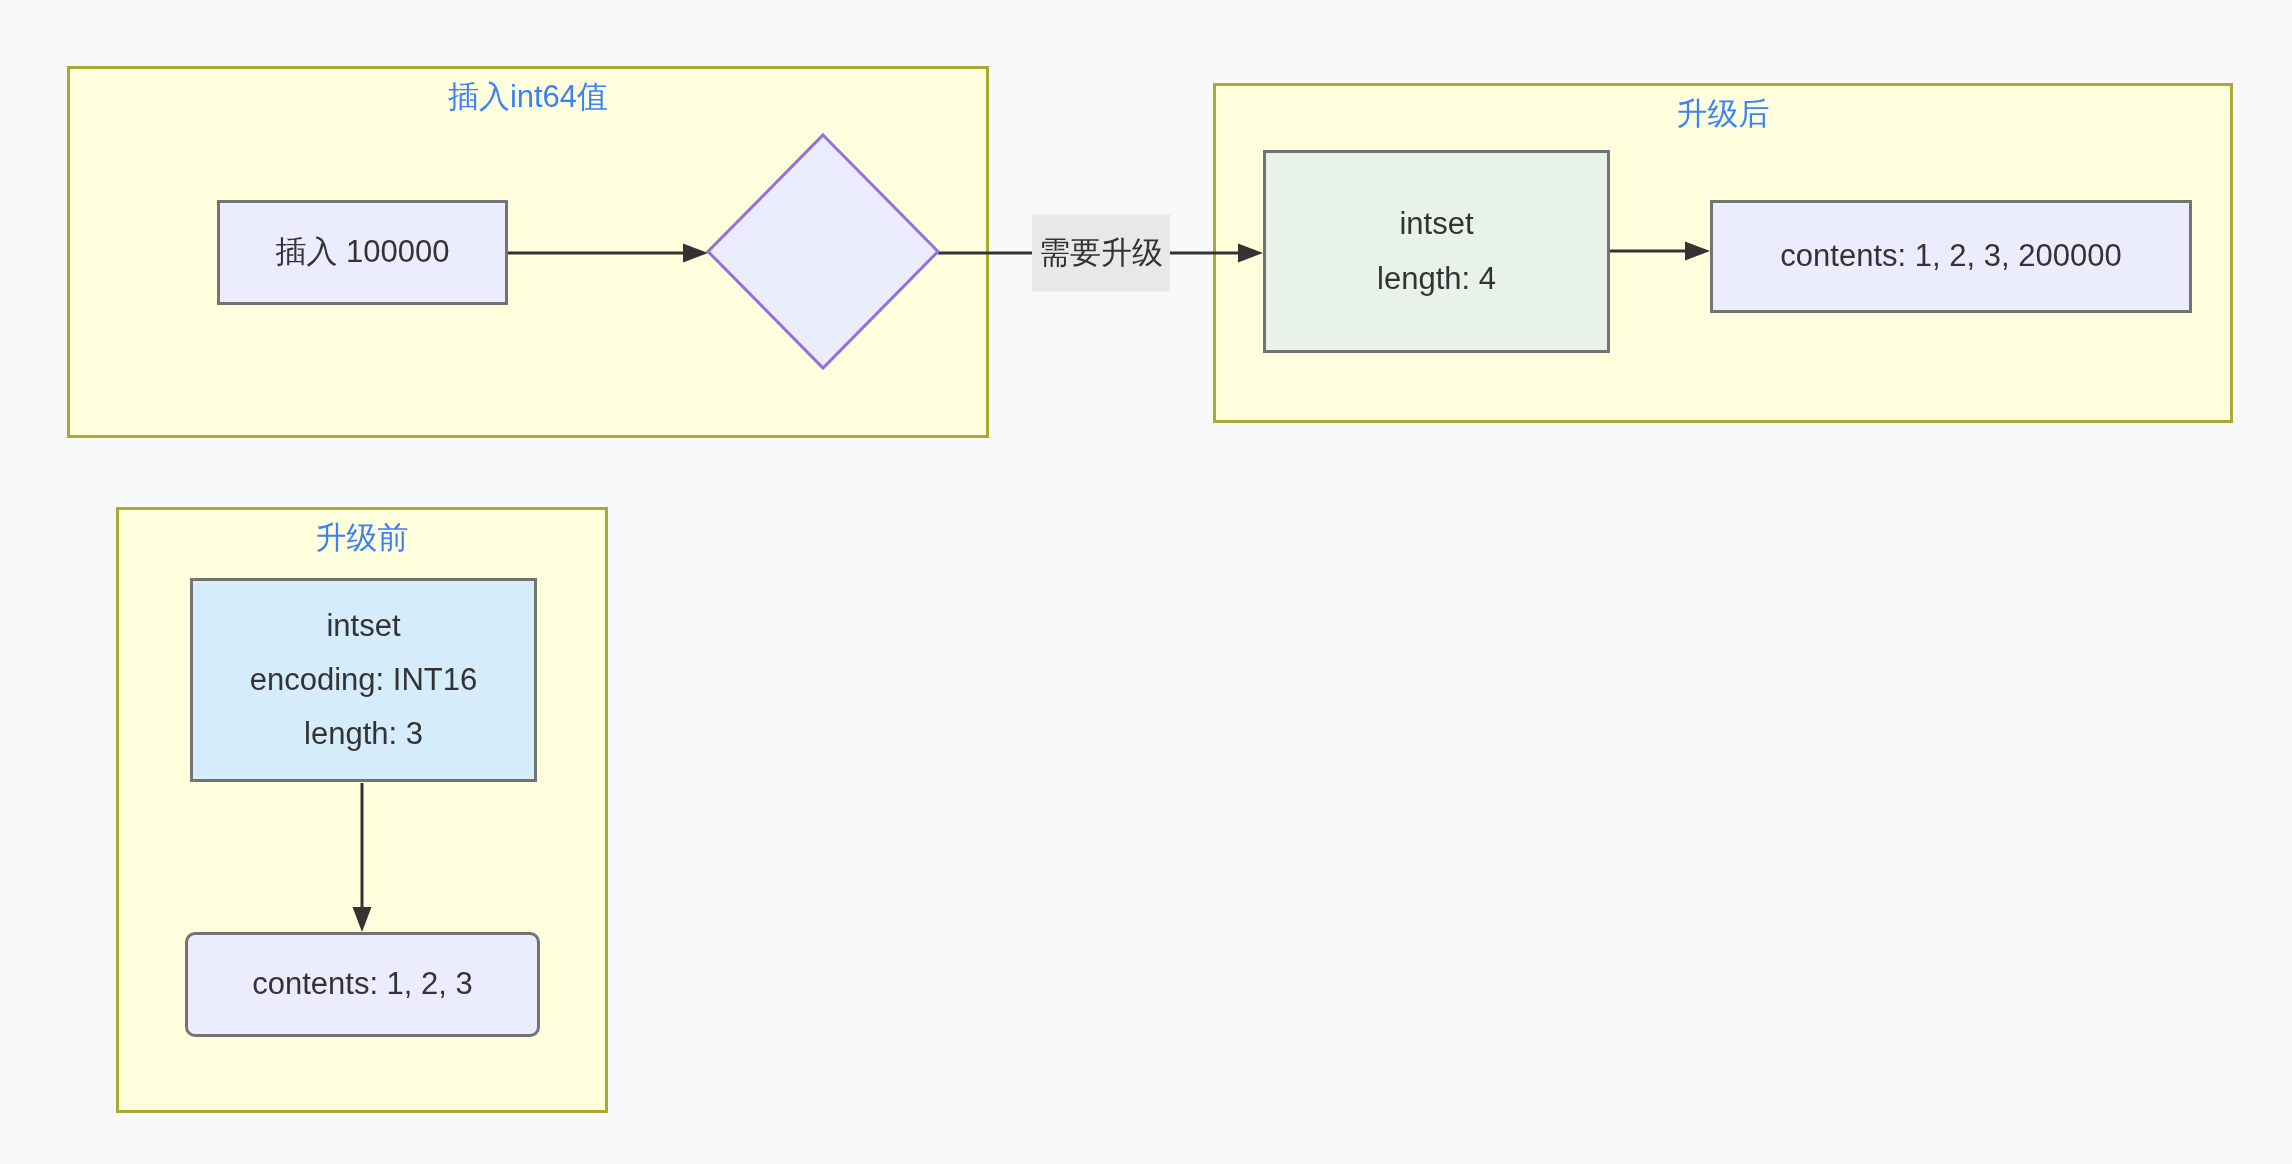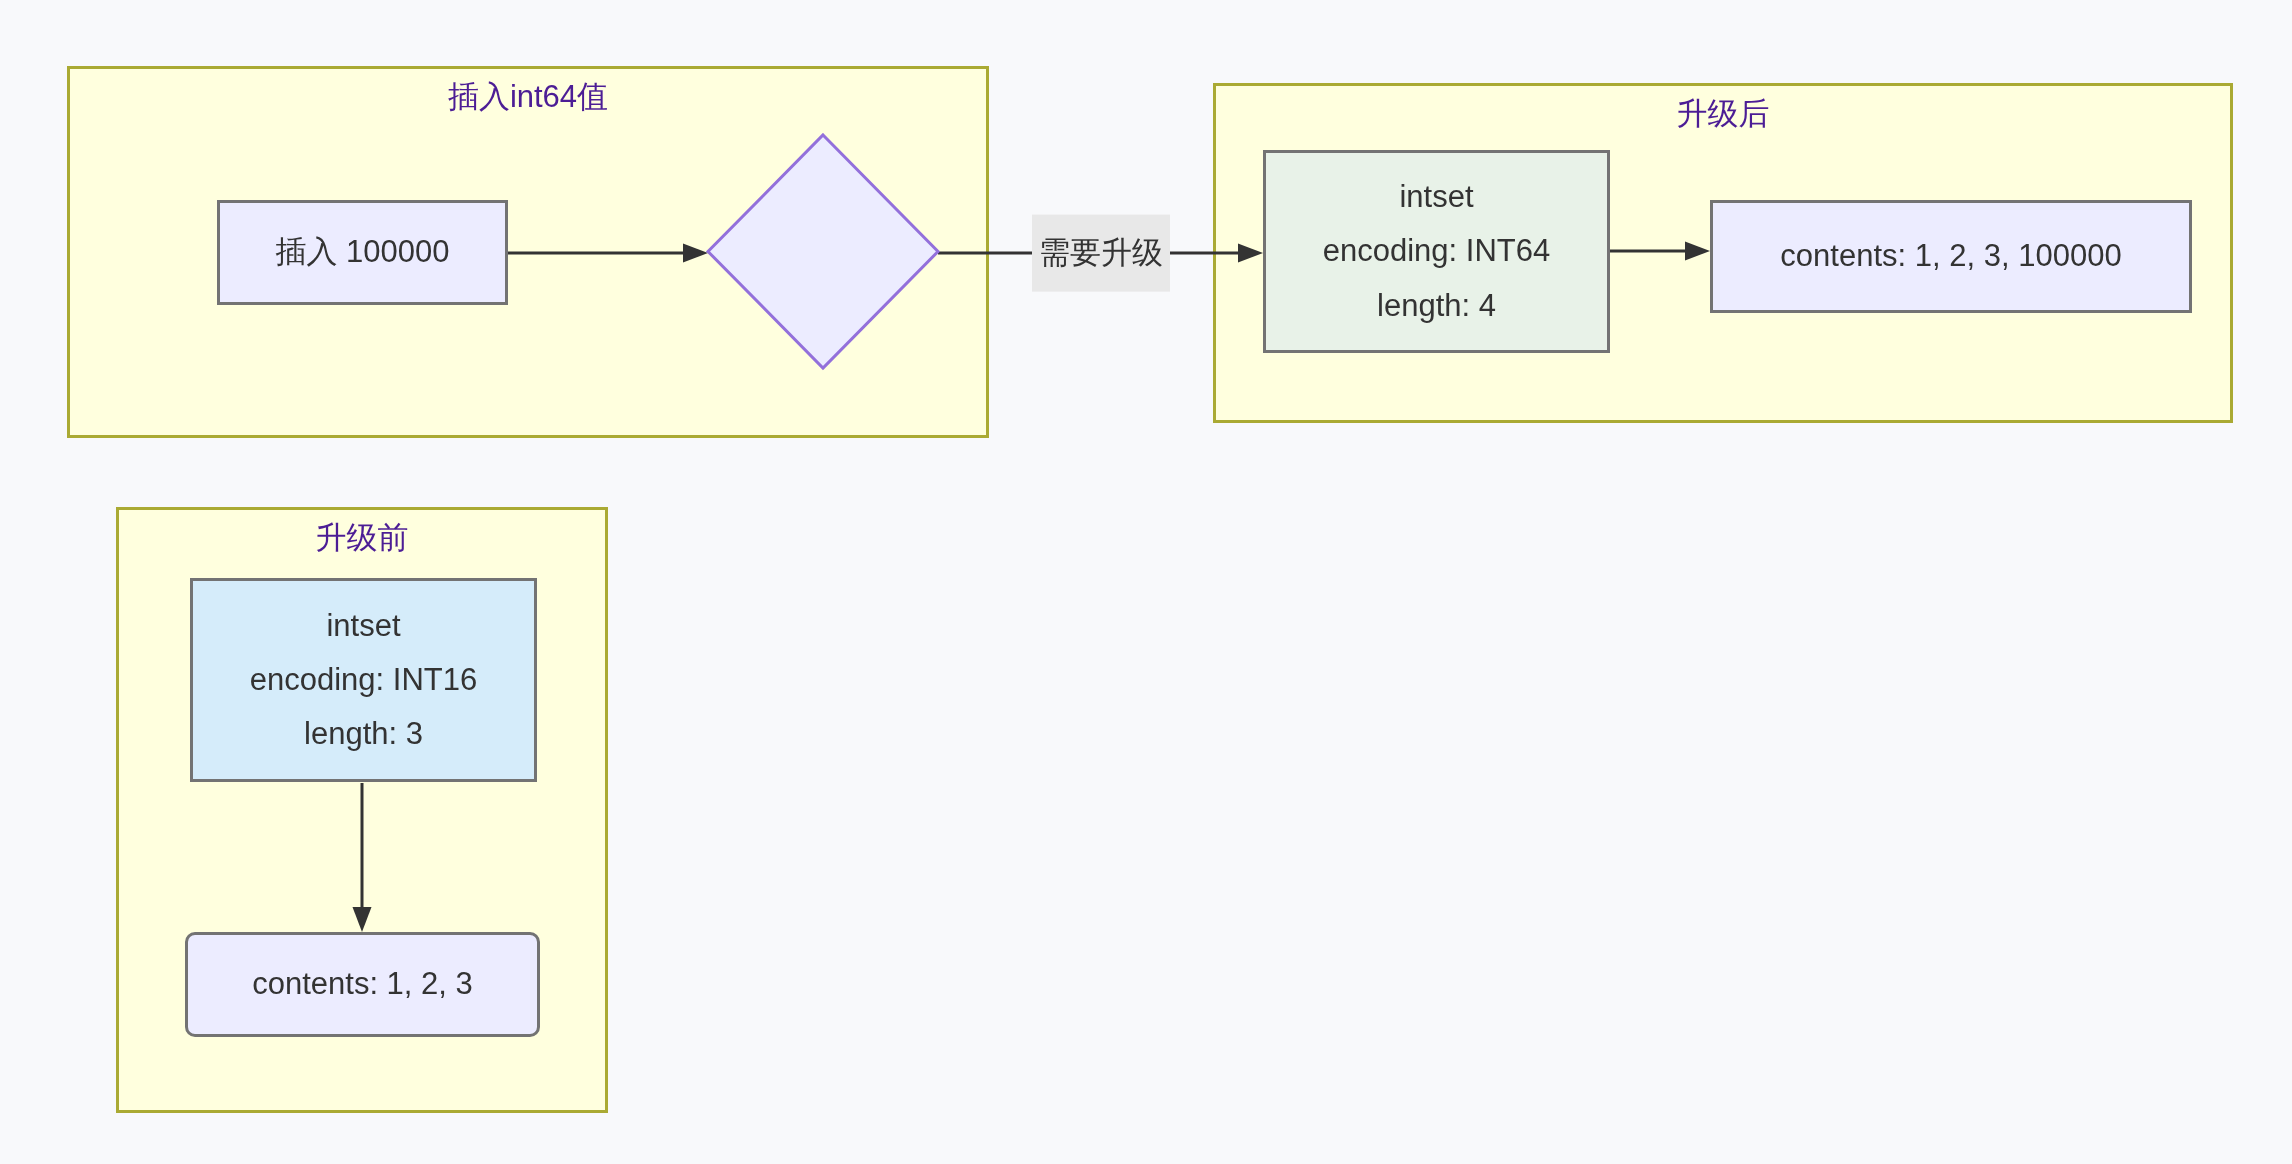--- a/index.html
+++ b/index.html
@@ -23,21 +23,21 @@
     box-sizing:border-box;
   }
   .cluster-insert{left:67px;top:66px;width:922px;height:372px;}
   .cluster-after{left:1213px;top:83px;width:1020px;height:340px;}
   .cluster-before{left:116px;top:507px;width:492px;height:606px;}
   .cluster-title{
     position:absolute;left:0;right:0;top:9px;
     text-align:center;
     font-size:31px;
     line-height:1.25;
-    color:#4c1d95;
+    color:#3b82f6;
   }
   
   .node{
     position:absolute;
     box-sizing:border-box;
     display:flex;
     flex-direction:column;
     align-items:center;
     justify-content:center;
     background:#ececff;
@@ -112,26 +112,25 @@
     <polygon class="diamond-shape" points="823,135 938,251.5 823,368 708,251.5"></polygon>
   </svg>
 
   <div class="node node-insert-value">
     <div>插入 100000</div>
   </div>
 
 
   <div class="node node-intset-after">
     <div>intset</div>
-    <div>encoding: INT64</div>
     <div>length: 4</div>
   </div>
 
   <div class="node node-contents-after">
-    <div>contents: 1, 2, 3, 100000</div>
+    <div>contents: 1, 2, 3, 200000</div>
   </div>
 
   <div class="node node-intset-before">
     <div>intset</div>
     <div>encoding: INT16</div>
     <div>length: 3</div>
   </div>
 
   <div class="node node-contents-before">
     <div>contents: 1, 2, 3</div>

